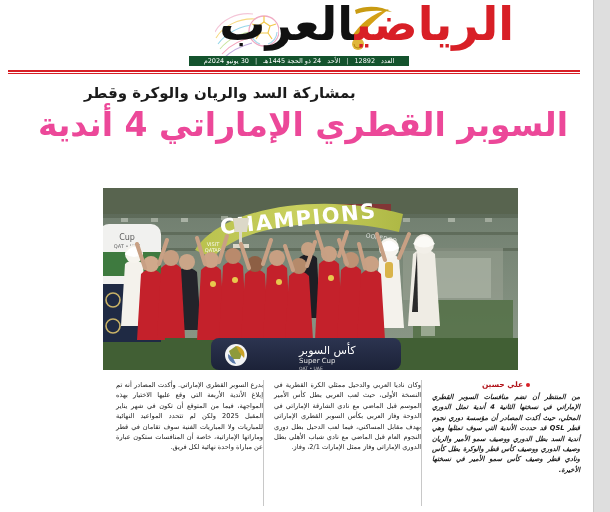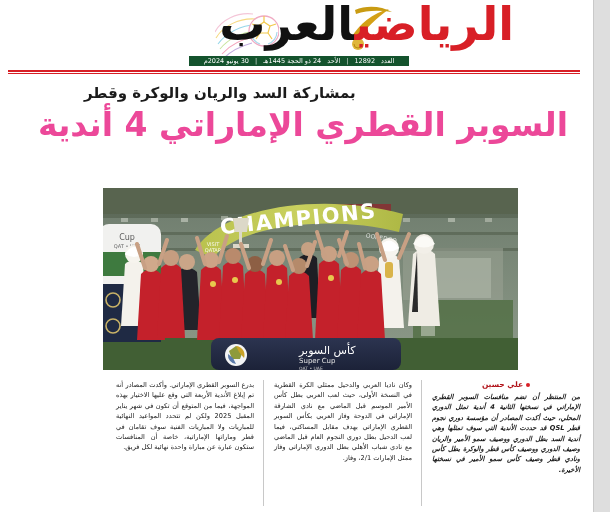--- a/index.html
+++ b/index.html
@@ -184,21 +184,20 @@
     gap: 10px;
     direction: rtl;
   }
   .col {
     width: 148px;
     position: relative;
     box-sizing: border-box;
   }
   .col + .col {
     border-right: 1px solid #c8c8c8;
-    padding-right: 9px;
   }
   .byline {
     color: #b01017;
     font-size: 7.5px;
     font-weight: bold;
     margin: 0 0 3px 0;
     direction: rtl;
     text-align: center;
   }
   .byline .dot {

